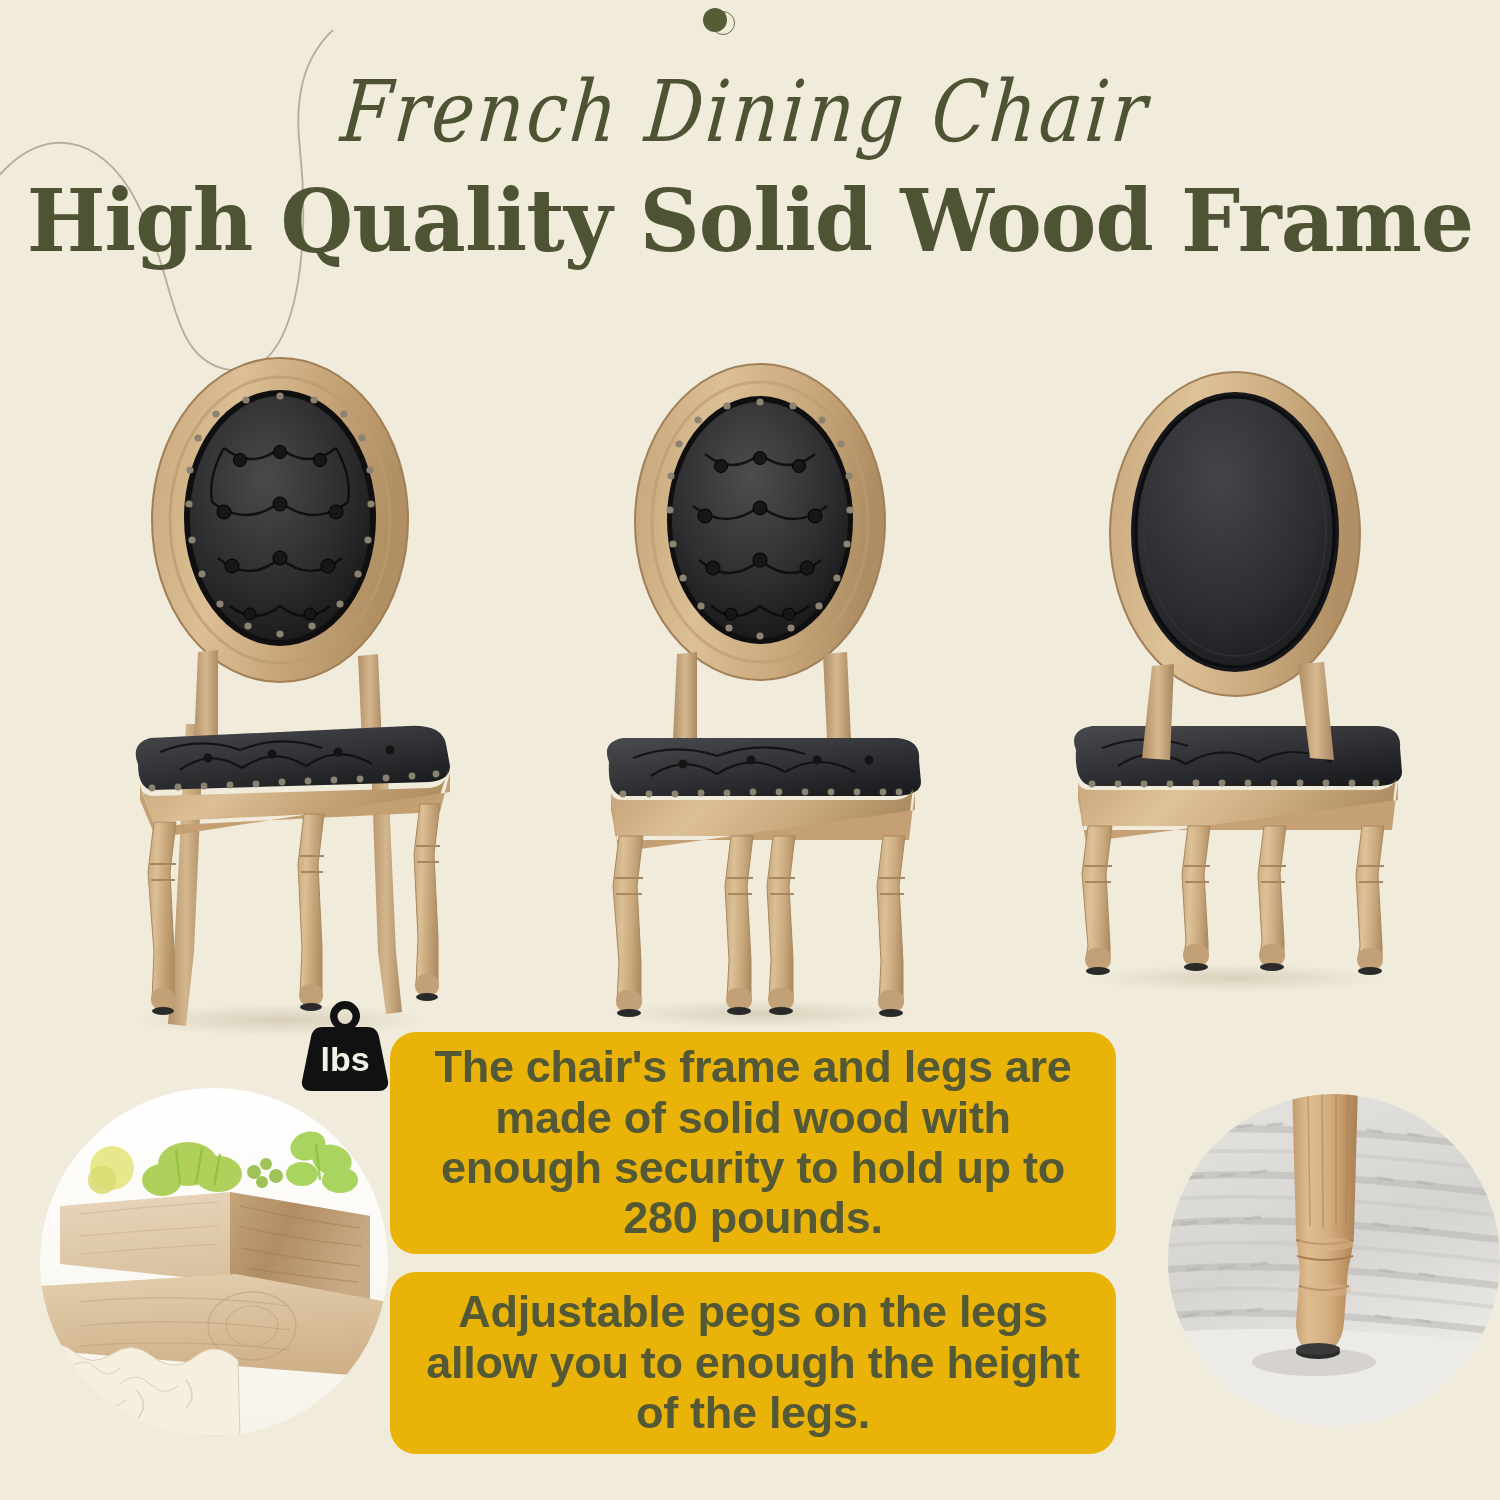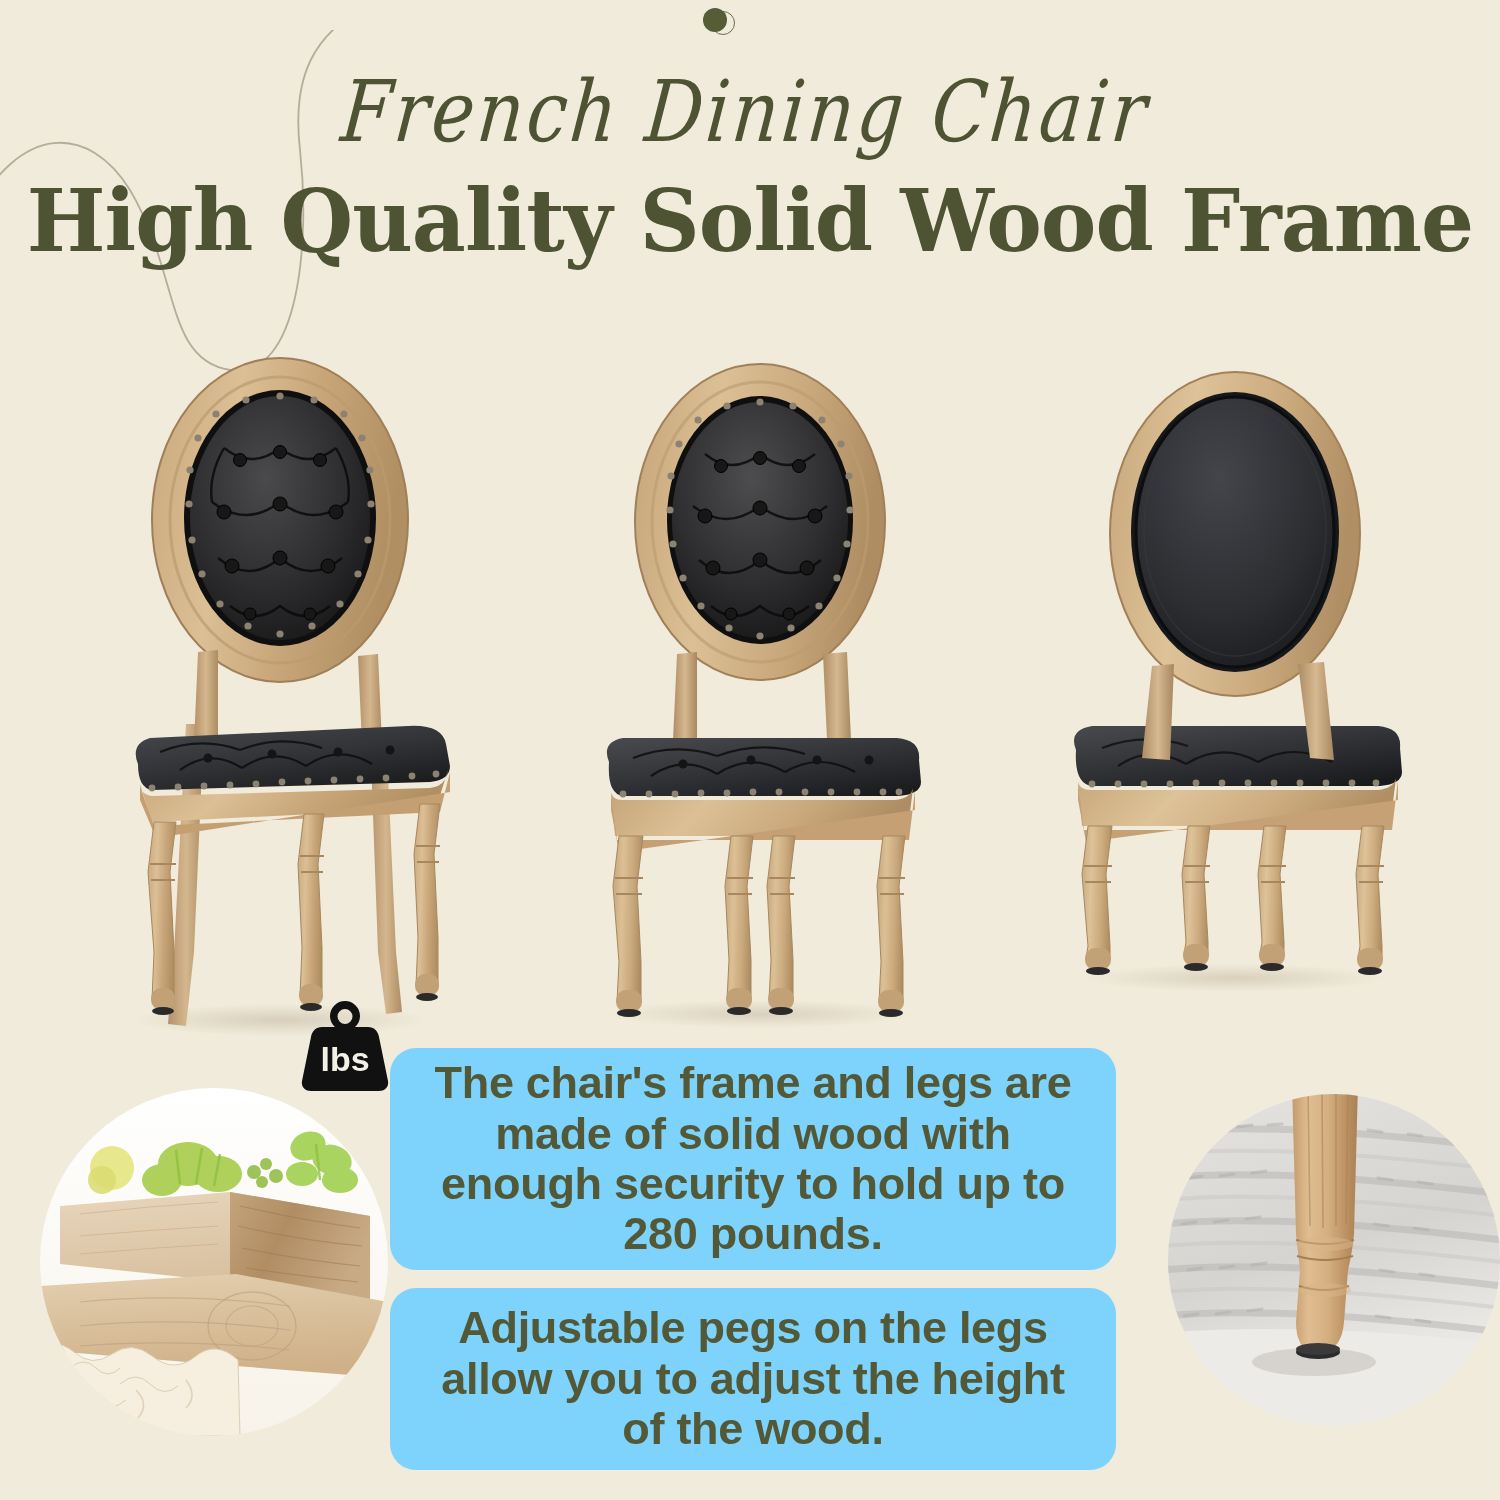--- a/index.html
+++ b/index.html
@@ -50,32 +50,31 @@
   
   .chair { position:absolute; }
   .chair svg { display:block; }
 
   
   .lbs-icon { position:absolute; left:300px; top:997px; width:90px; height:98px; }
 
   
   .info-box {
     position:absolute;
-    background:#7dd3fc;
+    background:#eab308;
     border-radius:26px;
     color:#535937;
     font-family:"Liberation Sans", sans-serif;
     font-weight:700;
     text-align:center;
     display:flex; align-items:center; justify-content:flex-start;
     padding:14px 26px;
     line-height:1.12;
     font-size:45px;
     letter-spacing:-0.3px;
-    margin-top:16px;
   }
   #box-weight { left:390px; top:1032px; width:726px; height:222px; }
   #box-pegs   { left:390px; top:1272px; width:726px; height:182px; }
 
   
   .photo-circle { position:absolute; border-radius:50%; overflow:hidden; }
   #photo-wood { left:40px; top:1088px; width:348px; height:348px; }
   #photo-leg  { left:1168px; top:1094px; width:332px; height:332px; }
   .photo-circle svg { display:block; }
 </style>
@@ -503,21 +502,21 @@
              a15 15 0 0 0 5 -11 A15 15 0 0 0 45 4 Z
              M45 12 a7.5 7.5 0 1 1 0 15 a7.5 7.5 0 0 1 0 -15 Z" fill="#111111" fill-rule="evenodd"></path>
     <text x="45" y="74" text-anchor="middle" font-family="Liberation Sans, sans-serif" font-size="34" font-weight="700" fill="#F3F0E6">lbs</text>
   </svg>
 
   <div class="info-box" id="box-weight">
     <span>The chair's frame and legs are made of solid wood with enough security to hold up to 280 pounds.</span>
   </div>
 
   <div class="info-box" id="box-pegs">
-    <span>Adjustable pegs on the legs allow you to adjust the height of the wood.</span>
+    <span>Adjustable pegs on the legs allow you to enough the height of the legs.</span>
   </div>
 
   <div class="photo-circle" id="photo-wood">
     <svg width="348" height="348" viewBox="0 0 348 348">
       <defs>
         <linearGradient id="woodtop" x1="0" y1="0" x2="0.3" y2="1">
           <stop offset="0%" stop-color="#E8D6BC"></stop>
           <stop offset="100%" stop-color="#D6BD9B"></stop>
         </linearGradient>
         <linearGradient id="woodside" x1="0" y1="0" x2="1" y2="0.4">

